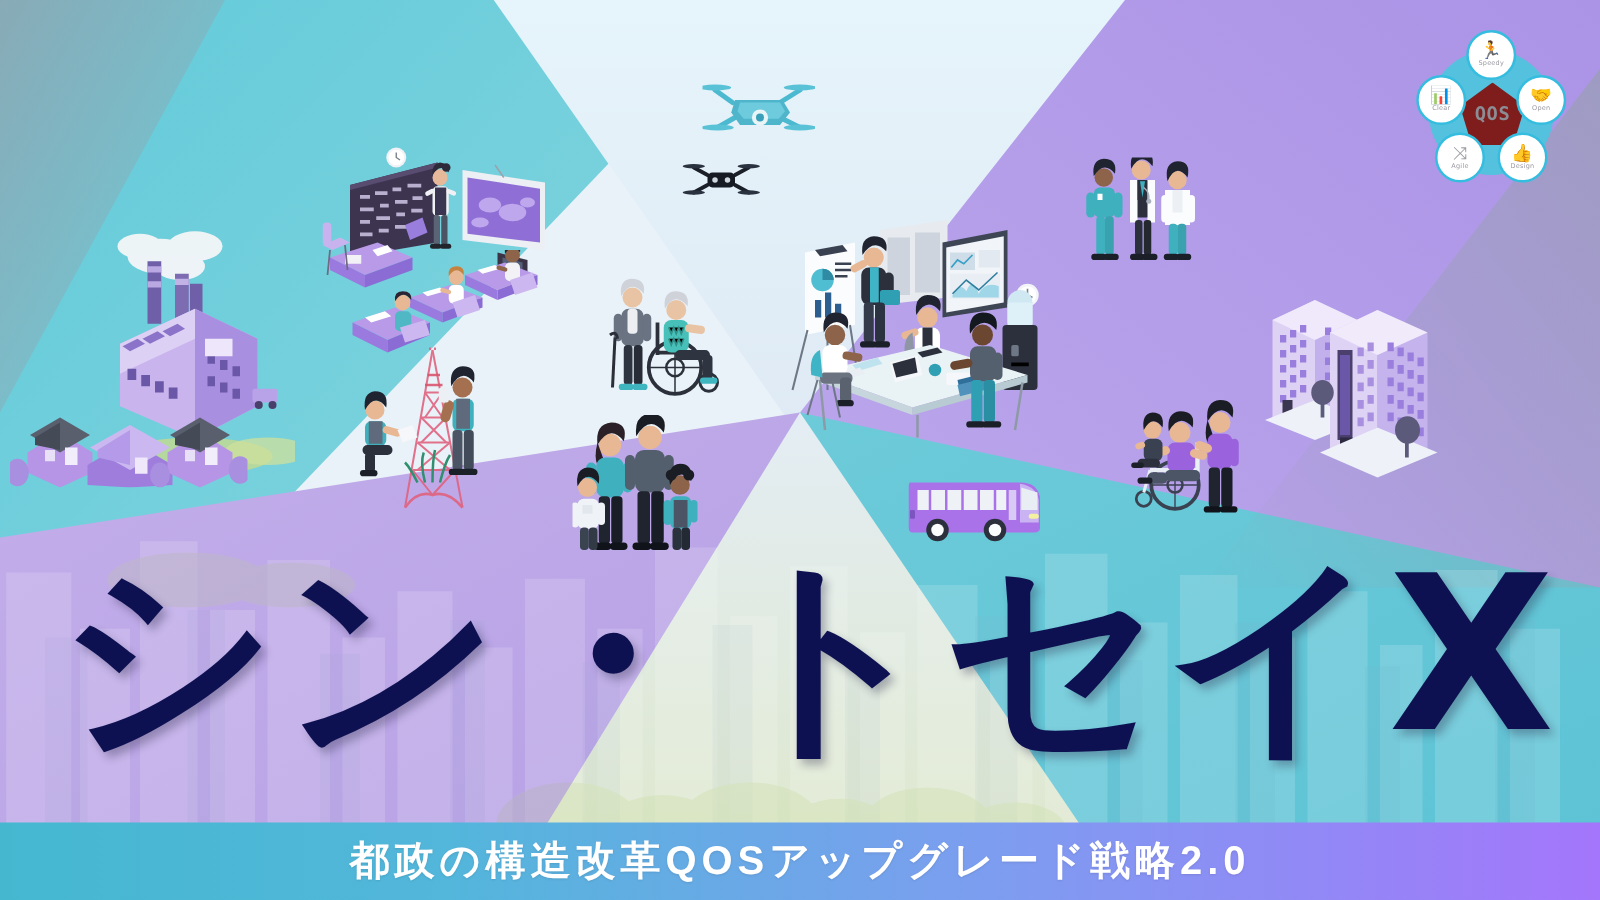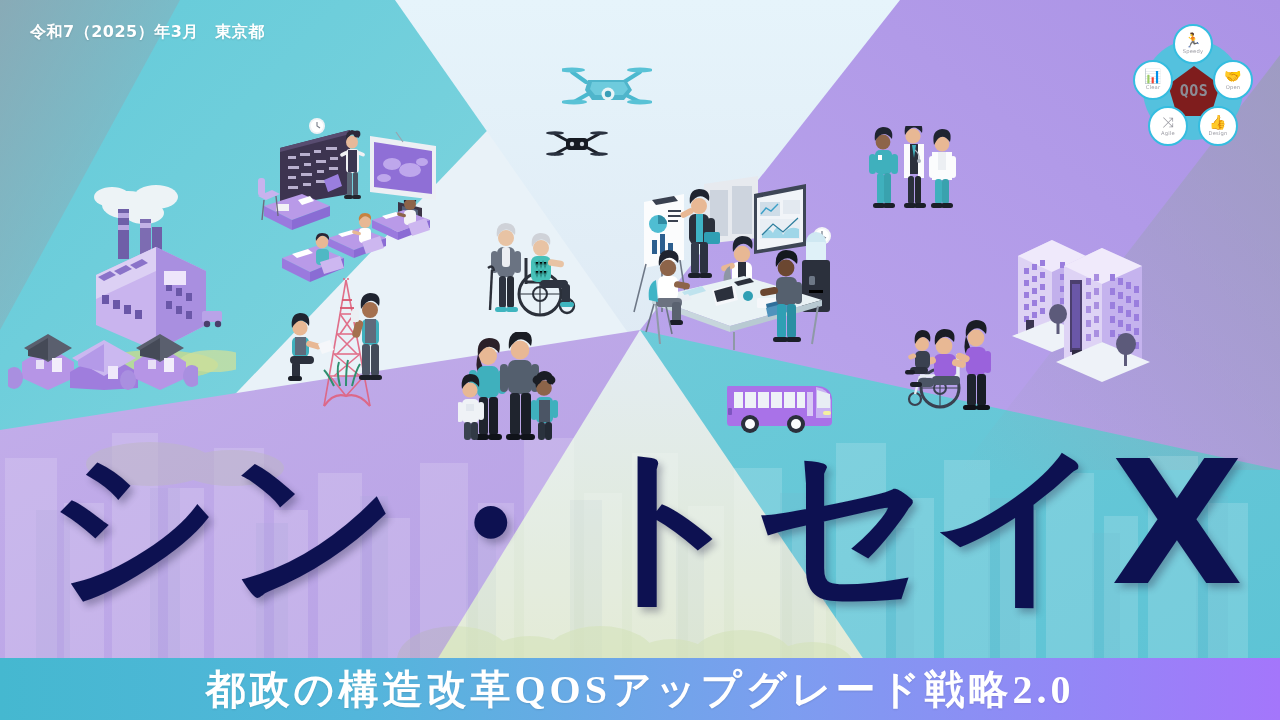--- a/index.html
+++ b/index.html
@@ -62,22 +62,22 @@
     margin-left:12px;
   }
 
   
   .banner {
     position:absolute; left:0; right:0; bottom:0; height:62px; z-index:40;
     background:linear-gradient(90deg,#45b8d0 0%,#53b6db 28%,#7d9df0 62%,#a476fb 100%);
     display:flex; align-items:center; justify-content:center;
   }
   .banner span {
-    font-size:40px; font-weight:bold; color:#ffffff; letter-spacing:4px;
-    font-family:Liberation Serif, serif;
+    font-size:32px; font-weight:bold; color:#ffffff; letter-spacing:4px;
+    font-family:Liberation Sans, sans-serif;
     text-shadow:0 1px 2px rgba(0,0,0,.10);
   }
 
   
   .scene { position:absolute; z-index:20; }
 </style>
 </head>
 <body>
 
 <div id="poster">
@@ -913,21 +913,20 @@
 
       <g>
         <ellipse cx="54" cy="82" rx="9" ry="10" fill="#5c5a7a"></ellipse>
         <rect x="52.5" y="90" width="3" height="12" fill="#5c5a7a"></rect>
         <ellipse cx="122" cy="112" rx="10" ry="11" fill="#5c5a7a"></ellipse>
         <rect x="120" y="121" width="3" height="13" fill="#5c5a7a"></rect>
       </g>
     </svg>
   </div>
 
-  <div class="date-text">令和7（2025）年3月　東京都</div>
 
   <div class="qos-wrap">
     <div class="qos-blob"></div>
     <div class="qos-pent">
       <span>QOS</span>
     </div>
     <div class="qos-node n-speedy">
       <span class="gl">🏃</span>
       <span class="lb">Speedy</span>
     </div>

